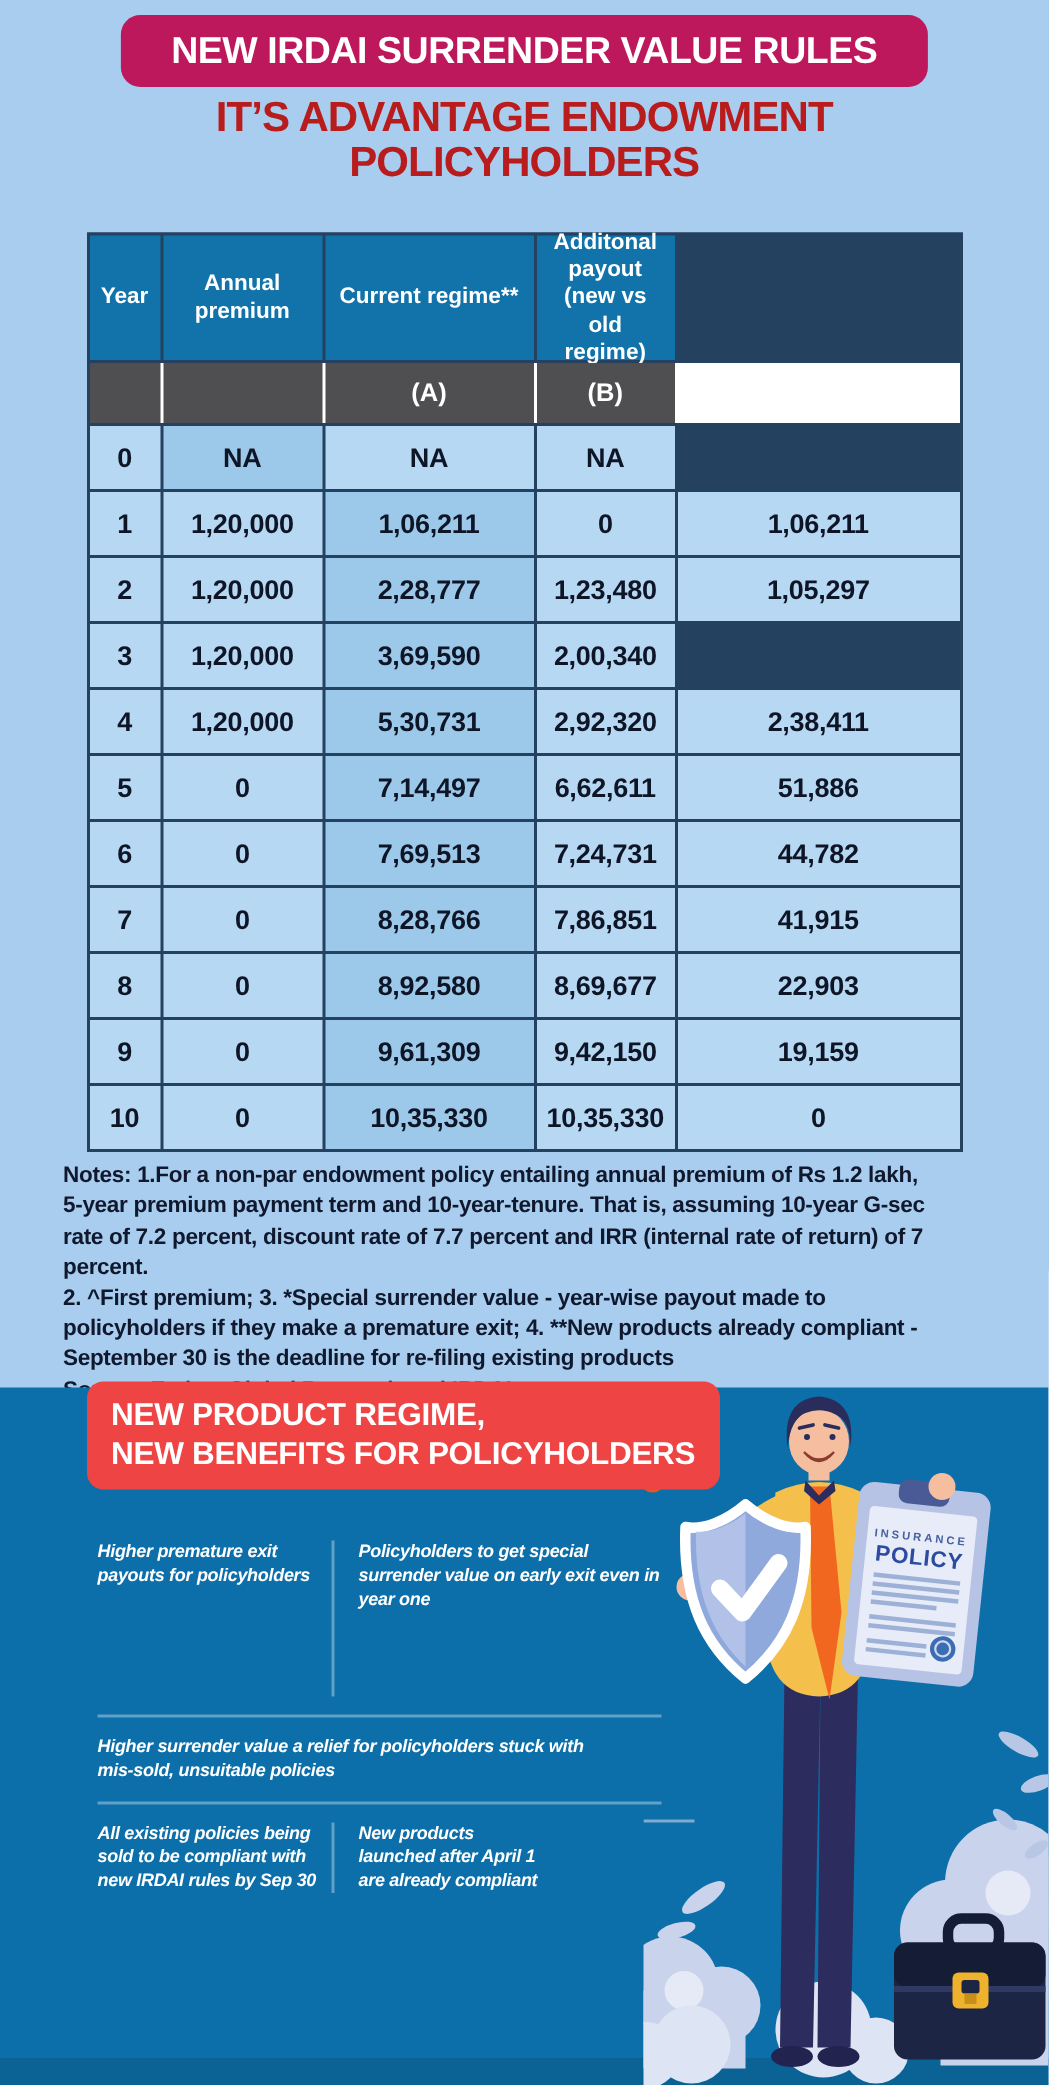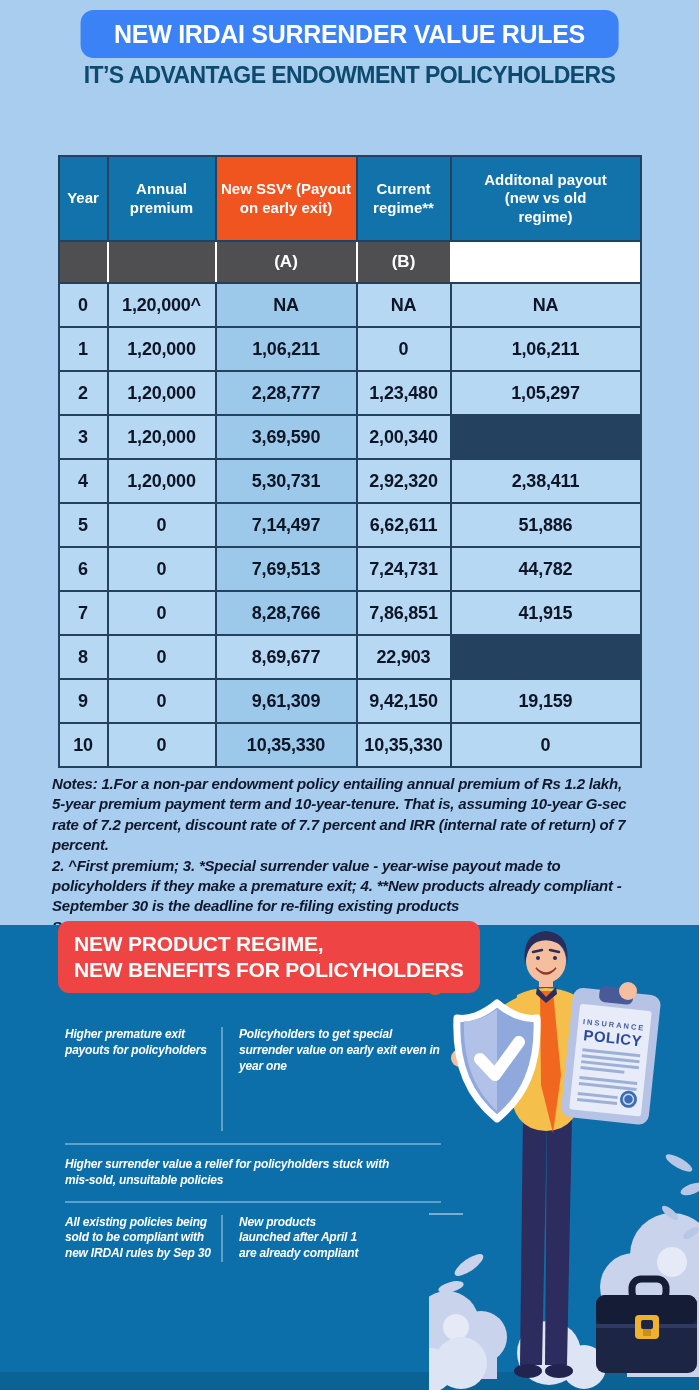--- a/index.html
+++ b/index.html
@@ -5,29 +5,29 @@
   html,body { margin:0; padding:0; }
   #stage {
     position:relative; width:699px; height:1390px;
     background:#a9cdee; overflow:hidden;
     font-family:"Liberation Sans","DejaVu Sans",sans-serif;
     font-weight:bold; color:#0e1526;
   }
   
   .banner1 {
     position:absolute; top:10px; left:50%; transform:translateX(-50%);
-    background:#3b82f6; color:#fff; font-size:25px; line-height:1;
+    background:#be185d; color:#fff; font-size:25px; line-height:1;
     padding:12px 34px 11px; border-radius:13px; white-space:nowrap;
     letter-spacing:-0.3px;
   }
   
   .title {
     position:absolute; top:63px; left:50%; transform:translateX(-50%);
-    width:560px; text-align:center; font-size:23px; line-height:1.07;
-    color:#0c4a6e; letter-spacing:-0.6px;
+    width:560px; text-align:center; font-size:28px; line-height:1.07;
+    color:#b91c1c; letter-spacing:-0.6px;
   }
   
   .dtable {
     position:absolute; top:155px; left:50%; transform:translateX(-50%);
     display:flex; flex-direction:column; gap:2px;
     background:#24415f; border:2px solid #24415f;
   }
   .tbody { display:flex; flex-direction:column; gap:2px; background:#24415f; }
   .trow { display:grid; grid-template-columns:47px 106px 139px 92px 188px; gap:2px; }
   .trow.sub { background:#ffffff; }
@@ -36,22 +36,22 @@
     text-align:center; padding:0 3px; box-sizing:border-box;
   }
   .head .tcell { height:83px; background:#1173a9; color:#fff; font-size:15px; line-height:1.22; }
   .head .c2    { background:#f0541f; }
   .head .c4    { padding:0 25px; }
   .sub  .tcell { height:40px; background:#4f4f51; color:#fff; font-size:17px; }
   .body .tcell { height:42px; background:#b7d8f3; color:#0e1526; font-size:18px; letter-spacing:-0.2px; }
   .body .c2    { background:#9cc9e9; }
   
   .notes {
-    position:absolute; top:774px; left:52px; width:584px;
-    font-size:15px; font-style:italic; line-height:1.36;
+    position:absolute; top:774px; left:42px; width:584px;
+    font-size:15px; line-height:1.36;
     color:#10182e; letter-spacing:-0.2px;
   }
   .notes p { margin:0; }
   
   .bottom {
     position:absolute; top:925px; left:0; width:699px; height:465px;
     background:#0d6fa9;
   }
   .ground { position:absolute; bottom:0; left:0; width:699px; height:18px; background:#0a6295; }
   .banner2 {
@@ -84,34 +84,32 @@
   <div class="banner1">
     <span>NEW IRDAI SURRENDER VALUE RULES</span>
   </div>
 
   <div class="title">IT’S ADVANTAGE ENDOWMENT POLICYHOLDERS</div>
 
   <div class="dtable">
     <div class="trow head" id="thead">
         <div class="tcell c0">Year</div>
         <div class="tcell c1">Annual premium</div>
-        <div class="tcell c2">New SSV* (Payout on early exit)</div>
         <div class="tcell c3">Current regime**</div>
         <div class="tcell c4">Additonal payout (new vs old regime)</div>
       </div>
     <div class="trow sub" id="tsub">
         <div class="tcell c0"></div>
         <div class="tcell c1"></div>
         <div class="tcell c2">(A)</div>
         <div class="tcell c3">(B)</div>
       </div>
     <div class="tbody" id="tbody">
         <div class="trow body">
           <div class="tcell c0">0</div>
-          <div class="tcell c1">1,20,000^</div>
           <div class="tcell c2">NA</div>
           <div class="tcell c3">NA</div>
           <div class="tcell c4">NA</div>
         </div>
         <div class="trow body">
           <div class="tcell c0">1</div>
           <div class="tcell c1">1,20,000</div>
           <div class="tcell c2">1,06,211</div>
           <div class="tcell c3">0</div>
           <div class="tcell c4">1,06,211</div>
@@ -153,20 +151,21 @@
         <div class="trow body">
           <div class="tcell c0">7</div>
           <div class="tcell c1">0</div>
           <div class="tcell c2">8,28,766</div>
           <div class="tcell c3">7,86,851</div>
           <div class="tcell c4">41,915</div>
         </div>
         <div class="trow body">
           <div class="tcell c0">8</div>
           <div class="tcell c1">0</div>
+          <div class="tcell c2">8,92,580</div>
           <div class="tcell c3">8,69,677</div>
           <div class="tcell c4">22,903</div>
         </div>
         <div class="trow body">
           <div class="tcell c0">9</div>
           <div class="tcell c1">0</div>
           <div class="tcell c2">9,61,309</div>
           <div class="tcell c3">9,42,150</div>
           <div class="tcell c4">19,159</div>
         </div>

